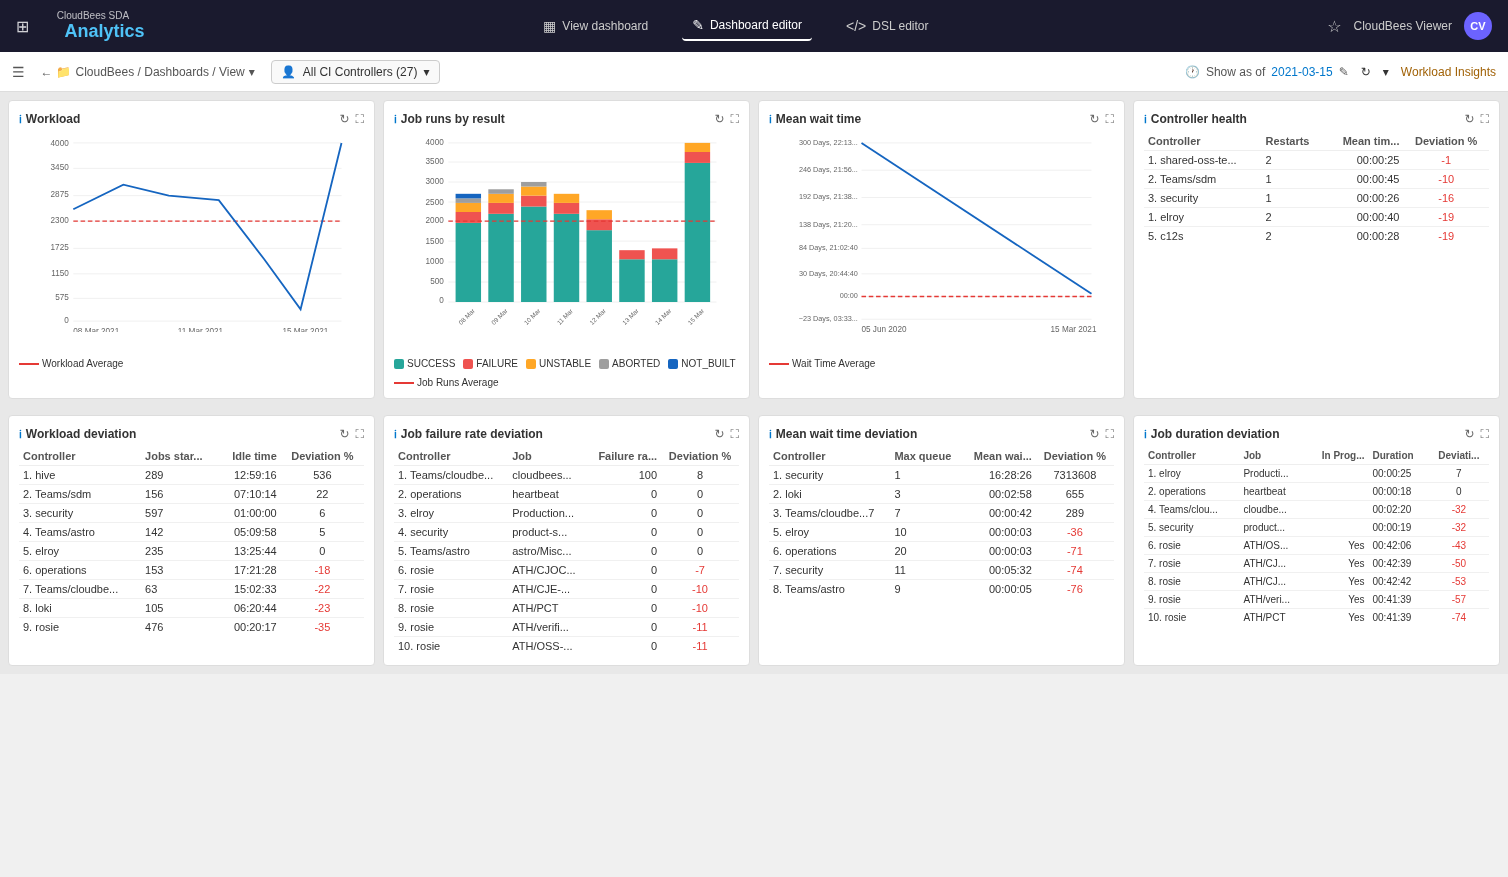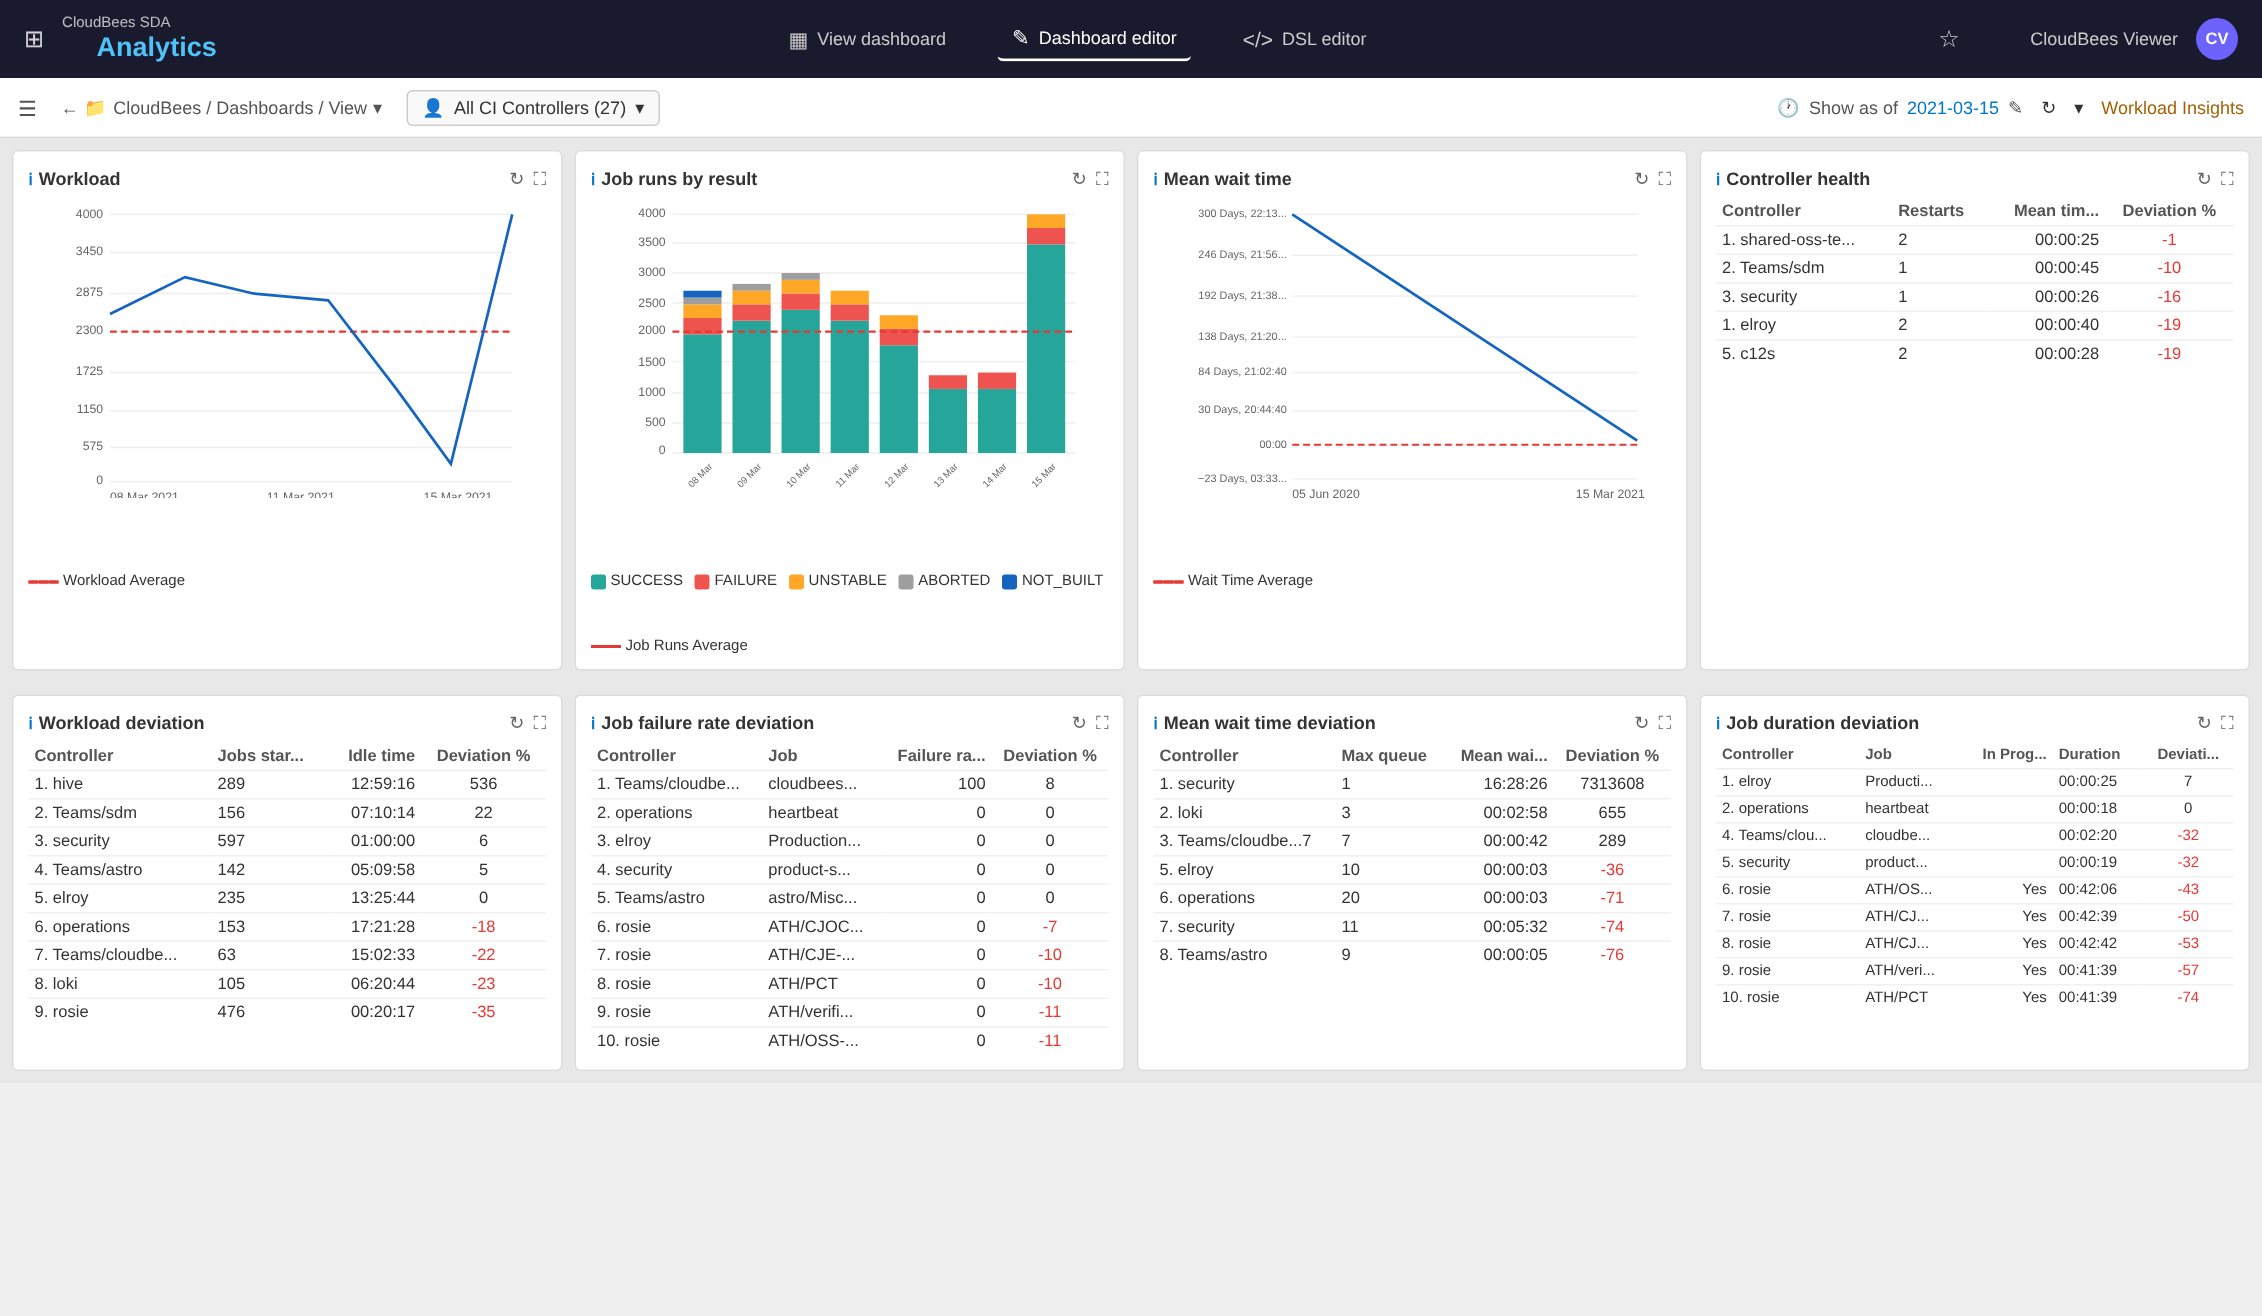--- a/index.html
+++ b/index.html
@@ -8,30 +8,30 @@
     
     .top-nav {
       background: #1a1a2e;
       color: white;
       display: flex;
       align-items: center;
       padding: 0 16px;
       height: 52px;
     }
     .top-nav .grid-icon { margin-right: 12px; opacity: 0.8; font-size: 16px; }
-    .top-nav .brand { display: flex; flex-direction: column; }
+    .top-nav .brand { display: flex; flex-direction: column; text-align: center; }
     .top-nav .brand-sub { font-size: 10px; opacity: 0.7; }
     .top-nav .brand-main { font-size: 18px; font-weight: 600; color: #4fc3f7; margin-left: 23px; }
     .top-nav .center-actions { display: flex; align-items: center; gap: 24px; margin: 0 auto; }
     .top-nav .nav-action { display: flex; align-items: center; gap: 6px; color: #ccc; cursor: pointer; font-size: 12px; padding: 6px 10px; border-radius: 4px; }
     .top-nav .nav-action.active { color: white; border-bottom: 2px solid white; }
     .top-nav .nav-action .icon { font-size: 14px; }
     .top-nav .right-actions { display: flex; align-items: center; gap: 12px; }
     .top-nav .star-icon { color: #ccc; font-size: 16px; cursor: pointer; }
-    .top-nav .user-name { color: #ccc; font-size: 12px; margin-left: 35px; }
+    .top-nav .user-name { color: #ccc; font-size: 12px; }
     .top-nav .avatar { width: 28px; height: 28px; border-radius: 50%; background: #6c63ff; color: white; display: flex; align-items: center; justify-content: center; font-size: 11px; font-weight: bold; }
 
     
     .sub-nav {
       background: #fff;
       border-bottom: 1px solid #ddd;
       display: flex;
       align-items: center;
       padding: 0 12px;
       height: 40px;
@@ -59,21 +59,21 @@
     .table-panel table { width: 100%; border-collapse: collapse; font-size: 11px; }
     .table-panel th { text-align: left; padding: 3px 4px; color: #555; font-weight: 600; border-bottom: 1px solid #eee; }
     .table-panel td { padding: 3px 4px; border-bottom: 1px solid #f0f0f0; color: #333; }
     .table-panel tr:last-child td { border-bottom: none; }
     .table-panel td:last-child, .table-panel th:last-child { text-align: center; }
     .table-panel td:nth-child(2), .table-panel th:nth-child(2) { }
     .table-panel td:nth-child(3), .table-panel th:nth-child(3) { text-align: right; }
 
     
     .legend { display: flex; flex-wrap: wrap; gap: 8px; margin-top: 6px; font-size: 10px; }
-    .legend-item { display: flex; align-items: center; gap: 3px; margin-top: 24px; }
+    .legend-item { display: flex; align-items: center; gap: 3px; }
     .legend-dot { width: 10px; height: 10px; border-radius: 2px; }
     .legend-line { width: 20px; height: 2px; }
 
     
     .chart-svg { width: 100%; height: 200px; }
 
     .panel-row { display: grid; grid-template-columns: 1fr 1fr 1fr 1fr; gap: 8px; padding: 8px; background: #e8e8e8; }
   </style>
 </head>
 <body>

